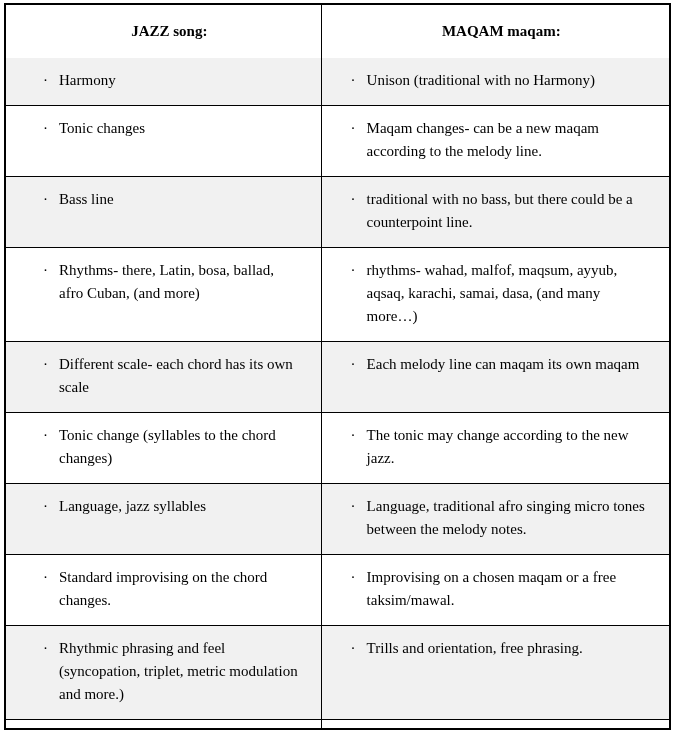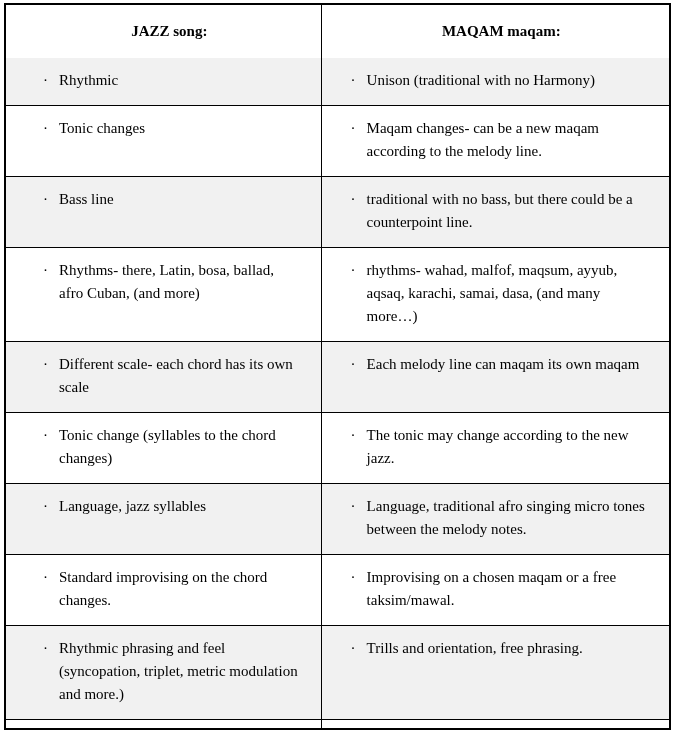--- a/index.html
+++ b/index.html
@@ -79,21 +79,21 @@
     <div class="row header-row">
       <div class="cell jazz">JAZZ song:</div>
       <div class="cell maqam">MAQAM maqam:</div>
     </div>
 
     <div>
   <div class="row shaded">
     <div class="cell jazz">
       <div class="bullet-line">
         <span class="bullet">·</span>
-        <span class="item-text">Rhythmic</span>
+        <span class="item-text">Harmony</span>
       </div>
     </div>
     <div class="cell maqam">
       <div class="bullet-line">
         <span class="bullet">·</span>
         <span class="item-text">Unison (traditional with no Harmony)</span>
       </div>
     </div>
   </div>
 

